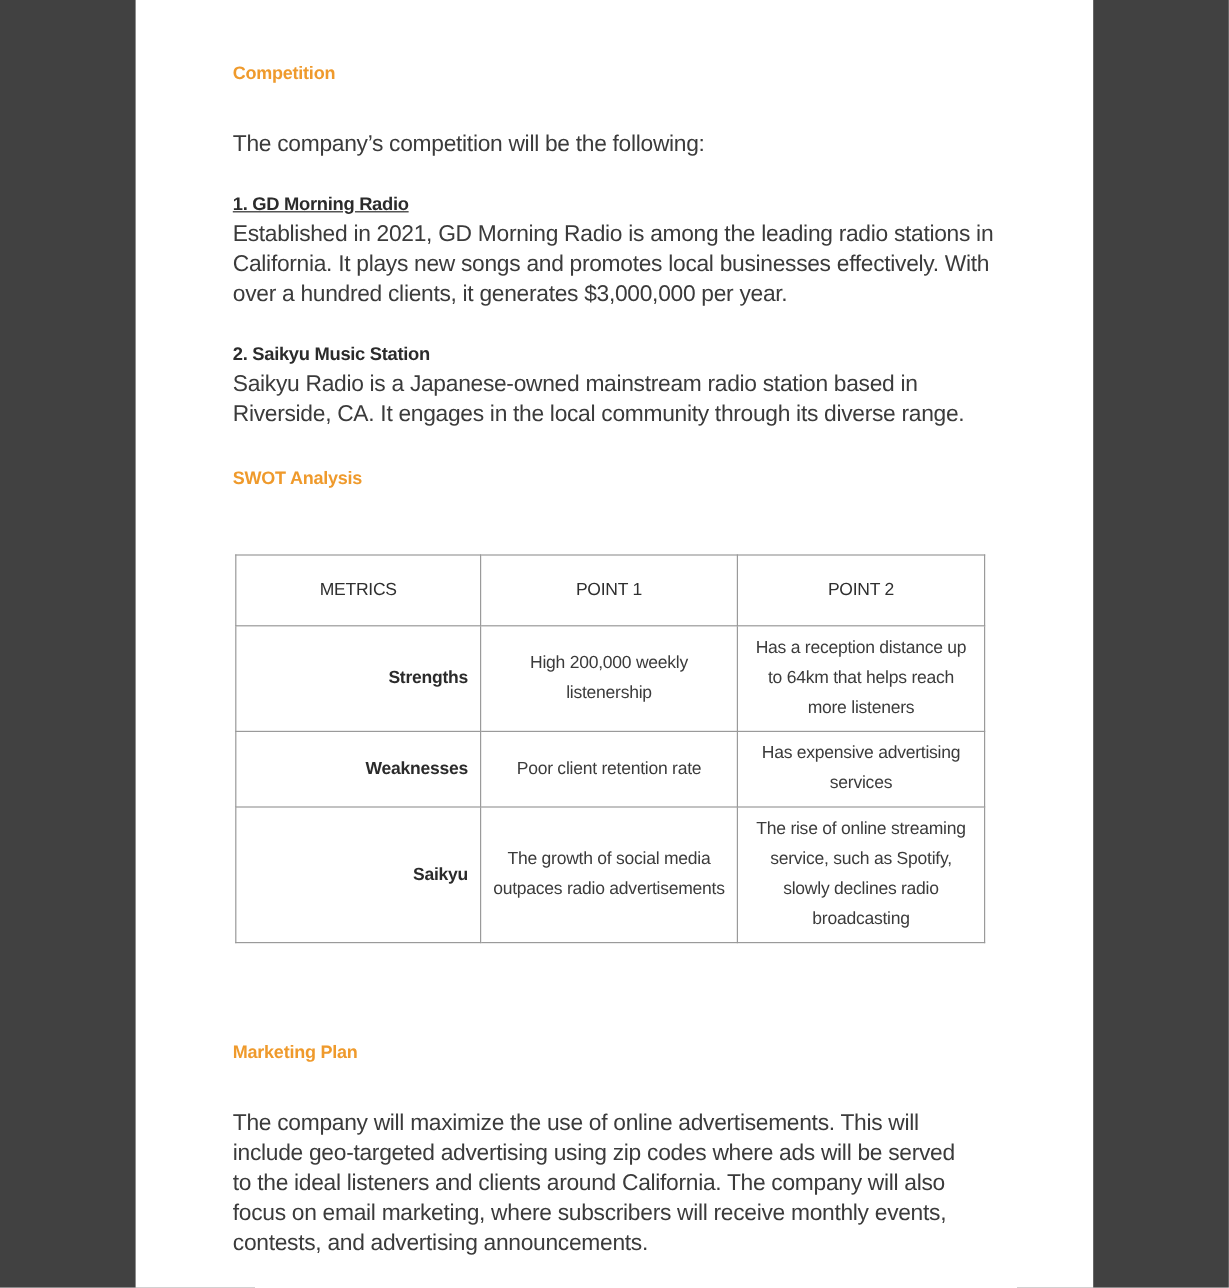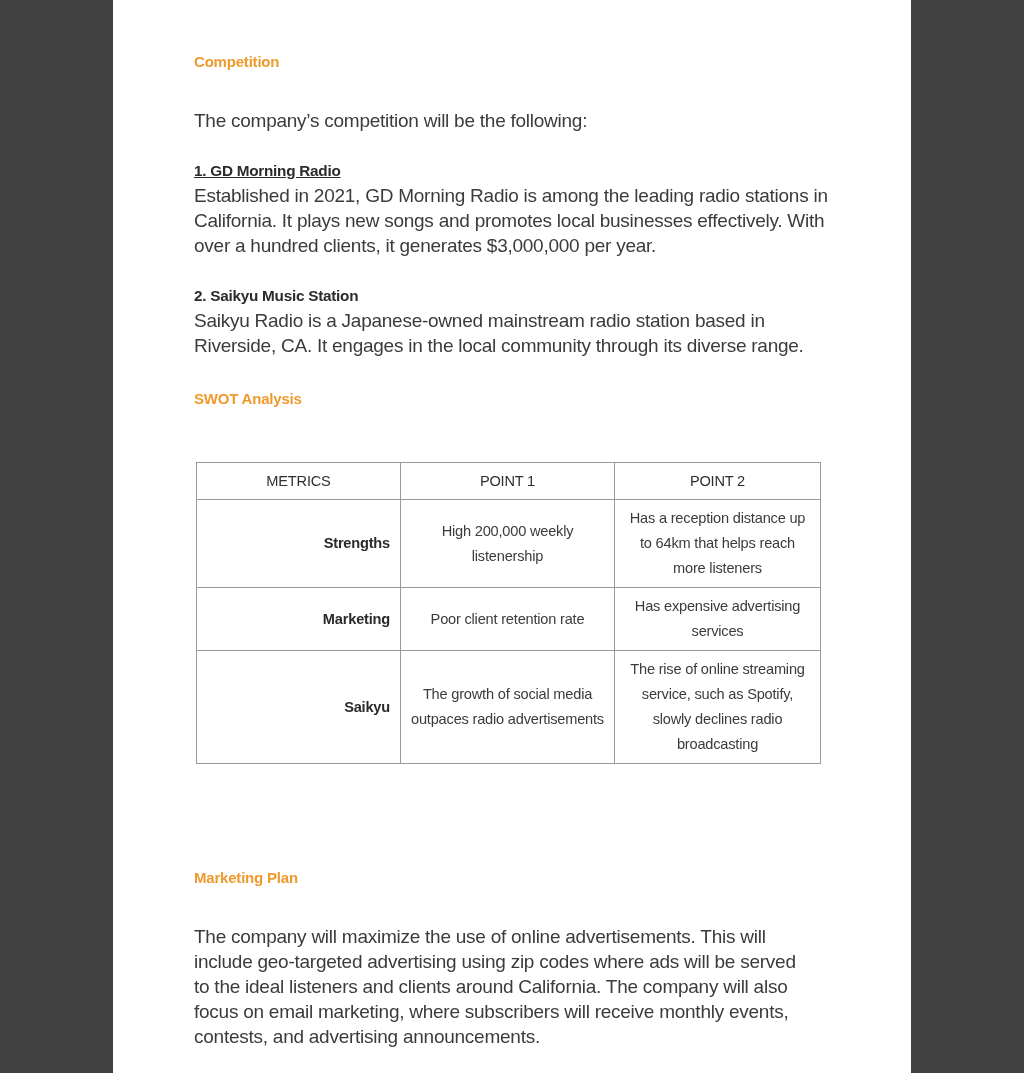--- a/index.html
+++ b/index.html
@@ -80,21 +80,21 @@
     line-height: 25px;
     padding: 6px 10px;
     vertical-align: middle;
     font-weight: normal;
   }
   table.swot th {
     text-align: center;
     font-weight: normal;
     color: #2f2f2f;
     height: 26px;
-    padding: 5px 8px;
+    padding: 16px 8px;
   }
   table.swot td.metric {
     font-weight: bold;
     color: #2b2b2b;
     text-align: right;
     padding-left: 9px;
   }
   table.swot td.point {
     text-align: center;
   }
@@ -136,21 +136,21 @@
             <th>POINT 2</th>
           </tr>
         </thead>
         <tbody>
           <tr>
             <td class="metric">Strengths</td>
             <td class="point">High 200,000 weekly listenership</td>
             <td class="point">Has a reception distance up to 64km that helps reach more listeners</td>
           </tr>
           <tr>
-            <td class="metric">Marketing</td>
+            <td class="metric">Weaknesses</td>
             <td class="point">Poor client retention rate</td>
             <td class="point">Has expensive advertising services</td>
           </tr>
           <tr>
             <td class="metric">Saikyu</td>
             <td class="point">The growth of social media outpaces radio advertisements</td>
             <td class="point">The rise of online streaming service, such as Spotify, slowly declines radio broadcasting</td>
           </tr>
         </tbody>
       </table>

